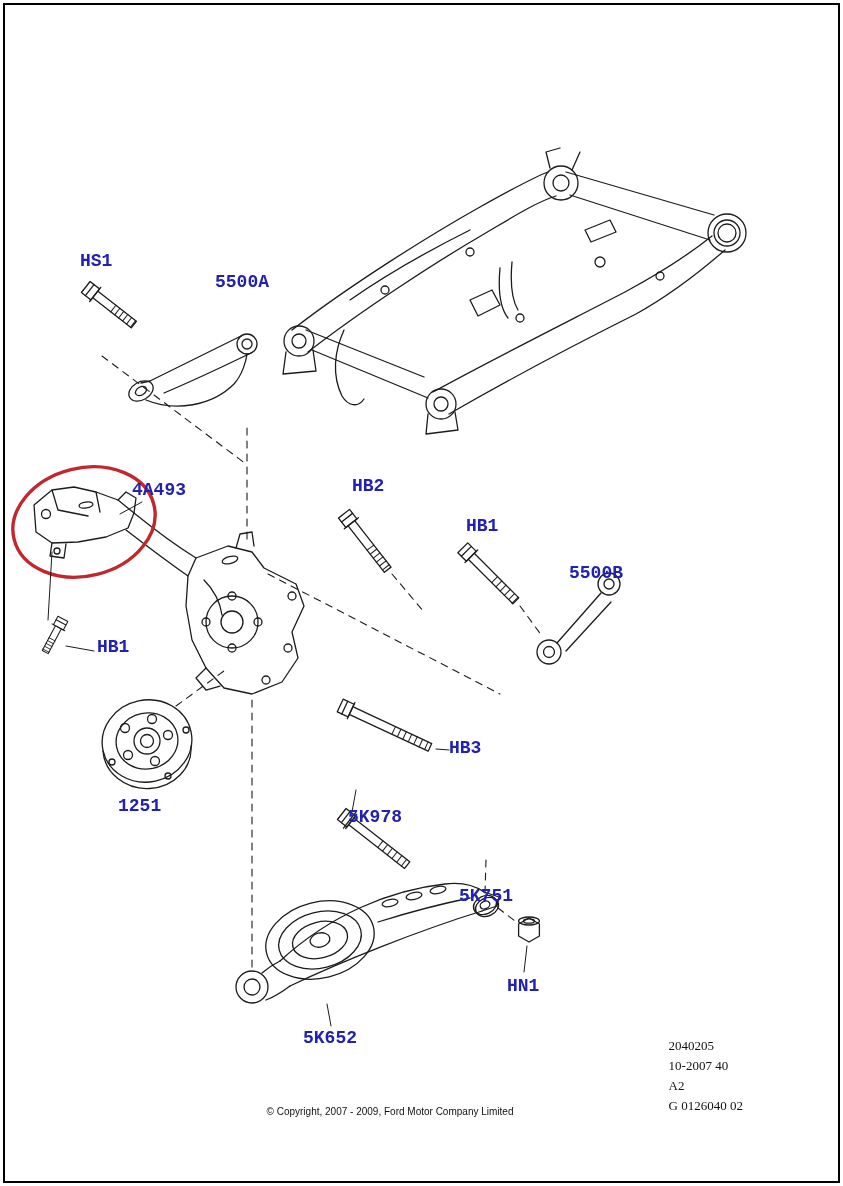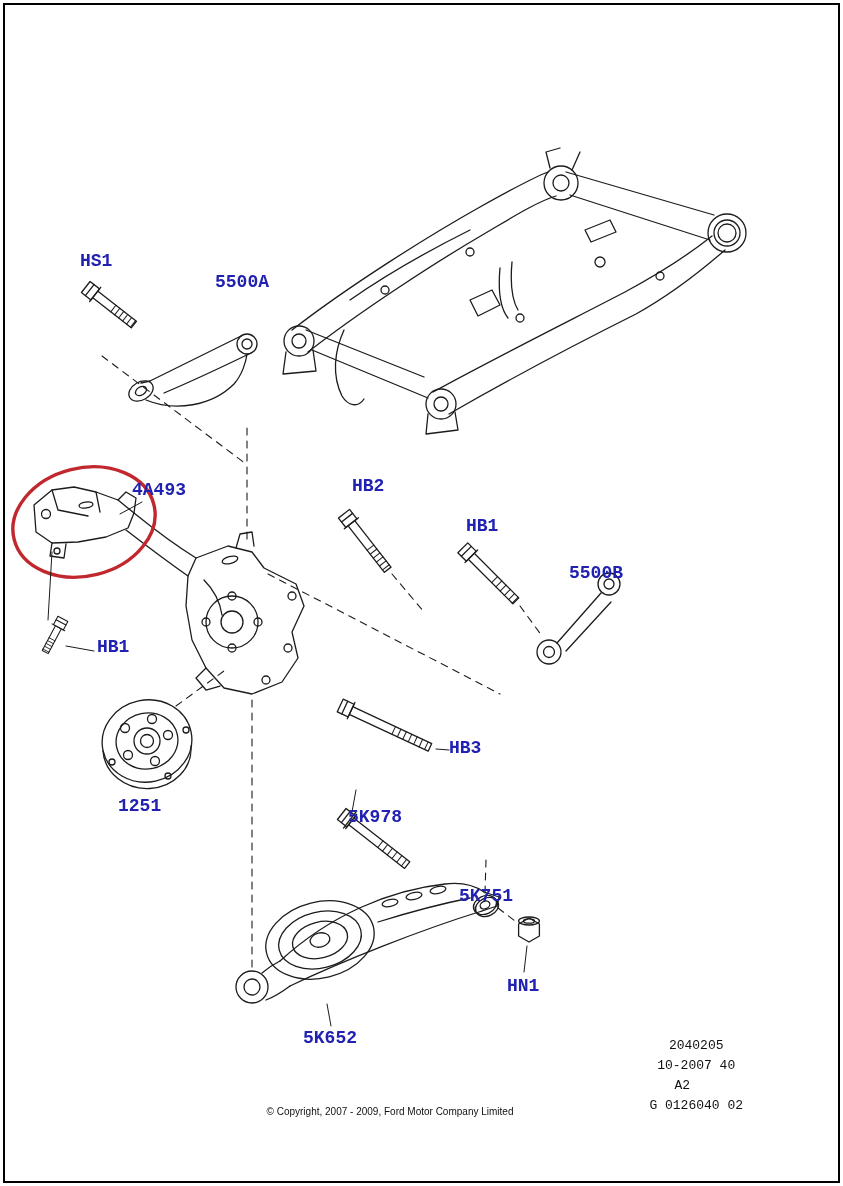--- a/index.html
+++ b/index.html
@@ -25,22 +25,22 @@
   .lbl-hb1r     { left:466px; top:516px; }
   .lbl-5500b    { left:569px; top:537px;margin-top:26px; }
   .lbl-hb1l     { left:97px;  top:637px; }
   .lbl-hb3      { left:449px; top:738px;text-align:right; }
   .lbl-1104     { left:118px; top:796px; }
   .lbl-5k978    { left:348px; top:767px;margin-top:40px; }
   .lbl-5k751    { left:459px; top:886px; }
   .lbl-hn1      { left:507px; top:976px; }
   .lbl-5k652    { left:303px; top:1028px; }
   .doc-info {
-    position:absolute; right:100px; top:1036px; text-align:center;
-    font-family:Liberation Mono, monospace; font-size:13px; color:#111; line-height:20px;
+    position:absolute; right:100px; top:1036px; text-align:left;
+    font-family:Liberation Serif, serif; font-size:13px; color:#111; line-height:20px;
   }
   .doc-info .sheet { padding-right:28px; }
   .copyright {
     position:absolute; left:390px; top:1106px; transform:translateX(-50%);
     font-family:"Liberation Sans", sans-serif; font-size:10px; color:#111; white-space:nowrap;
   }
 </style>
 </head>
 <body>
 

